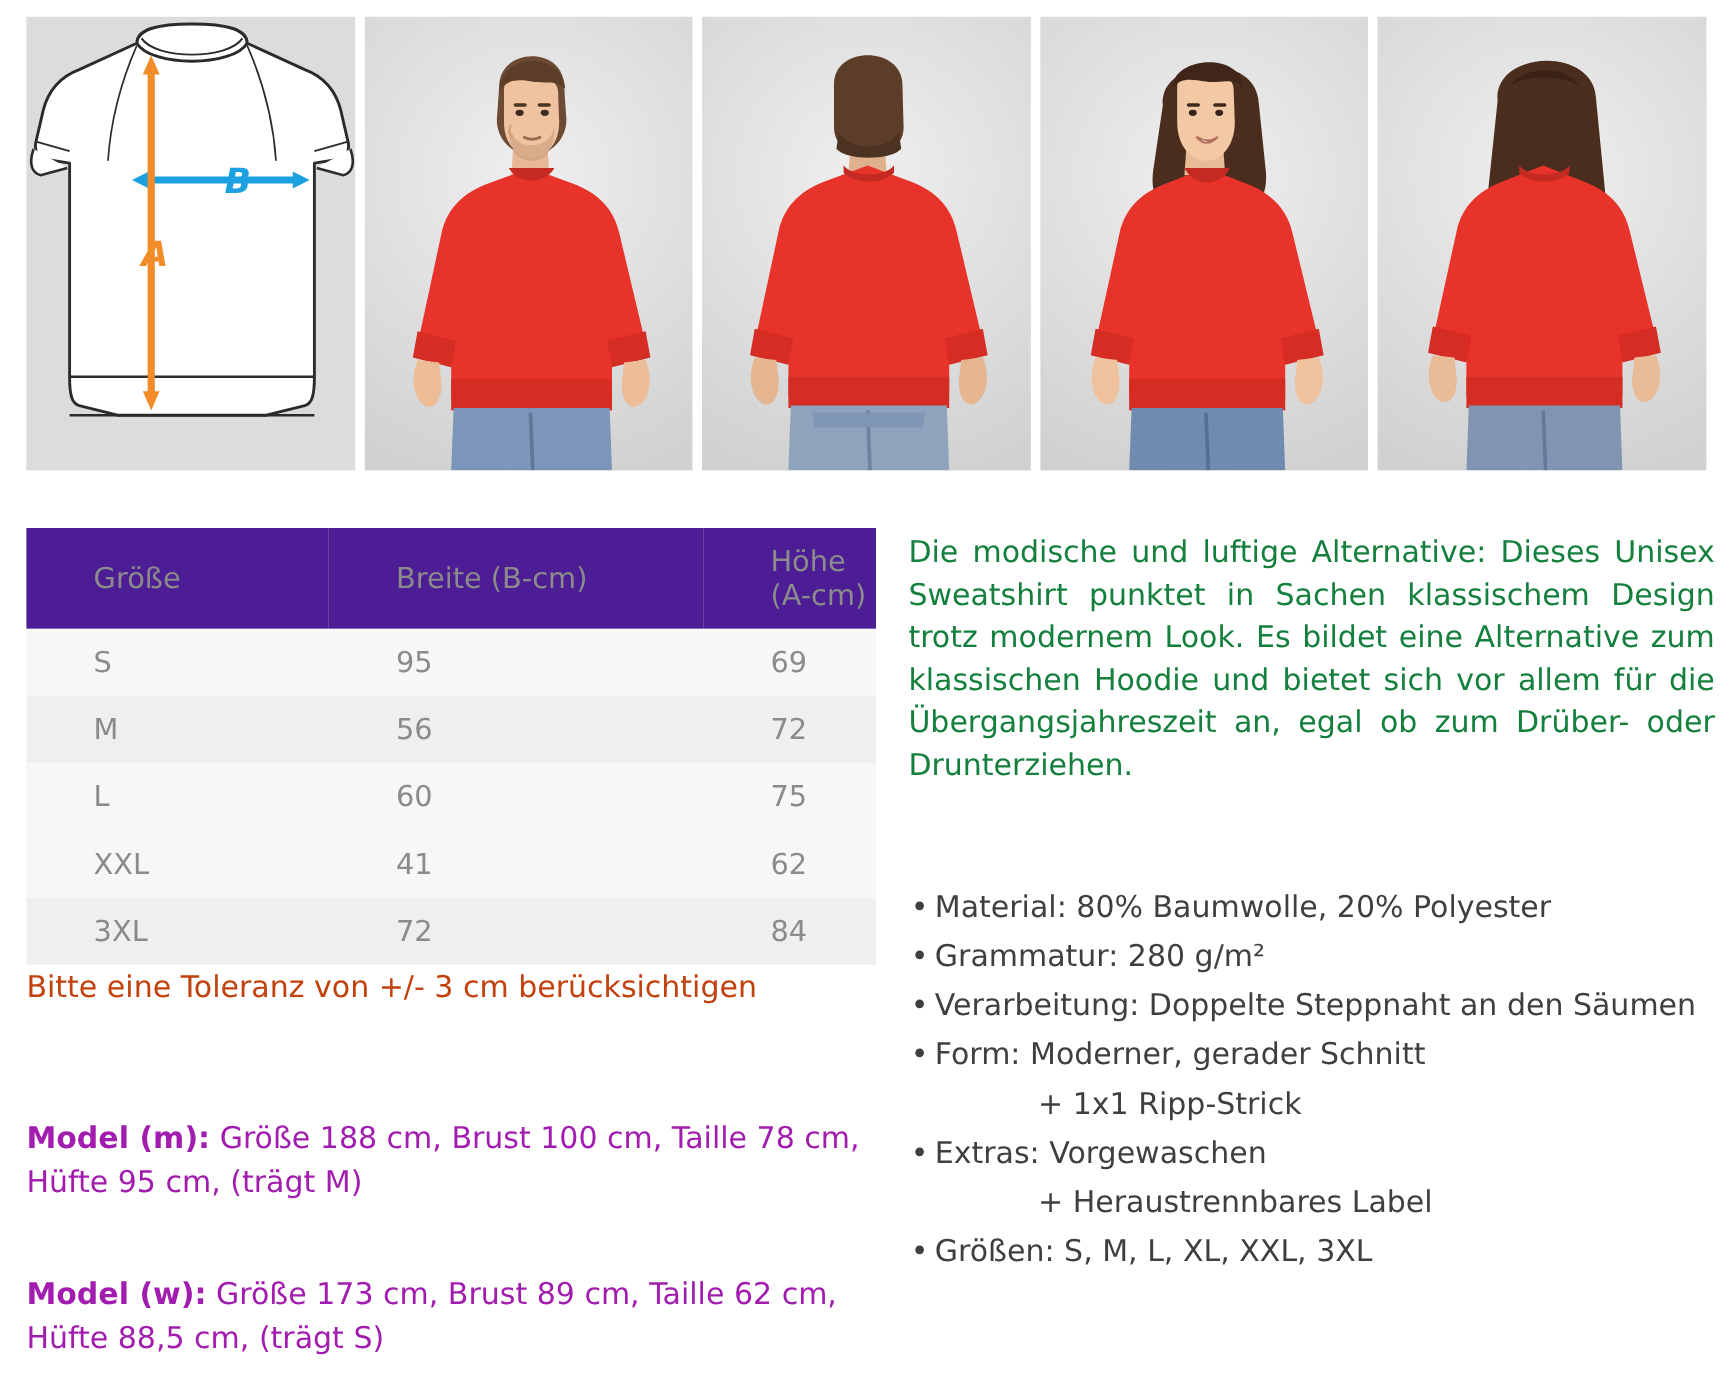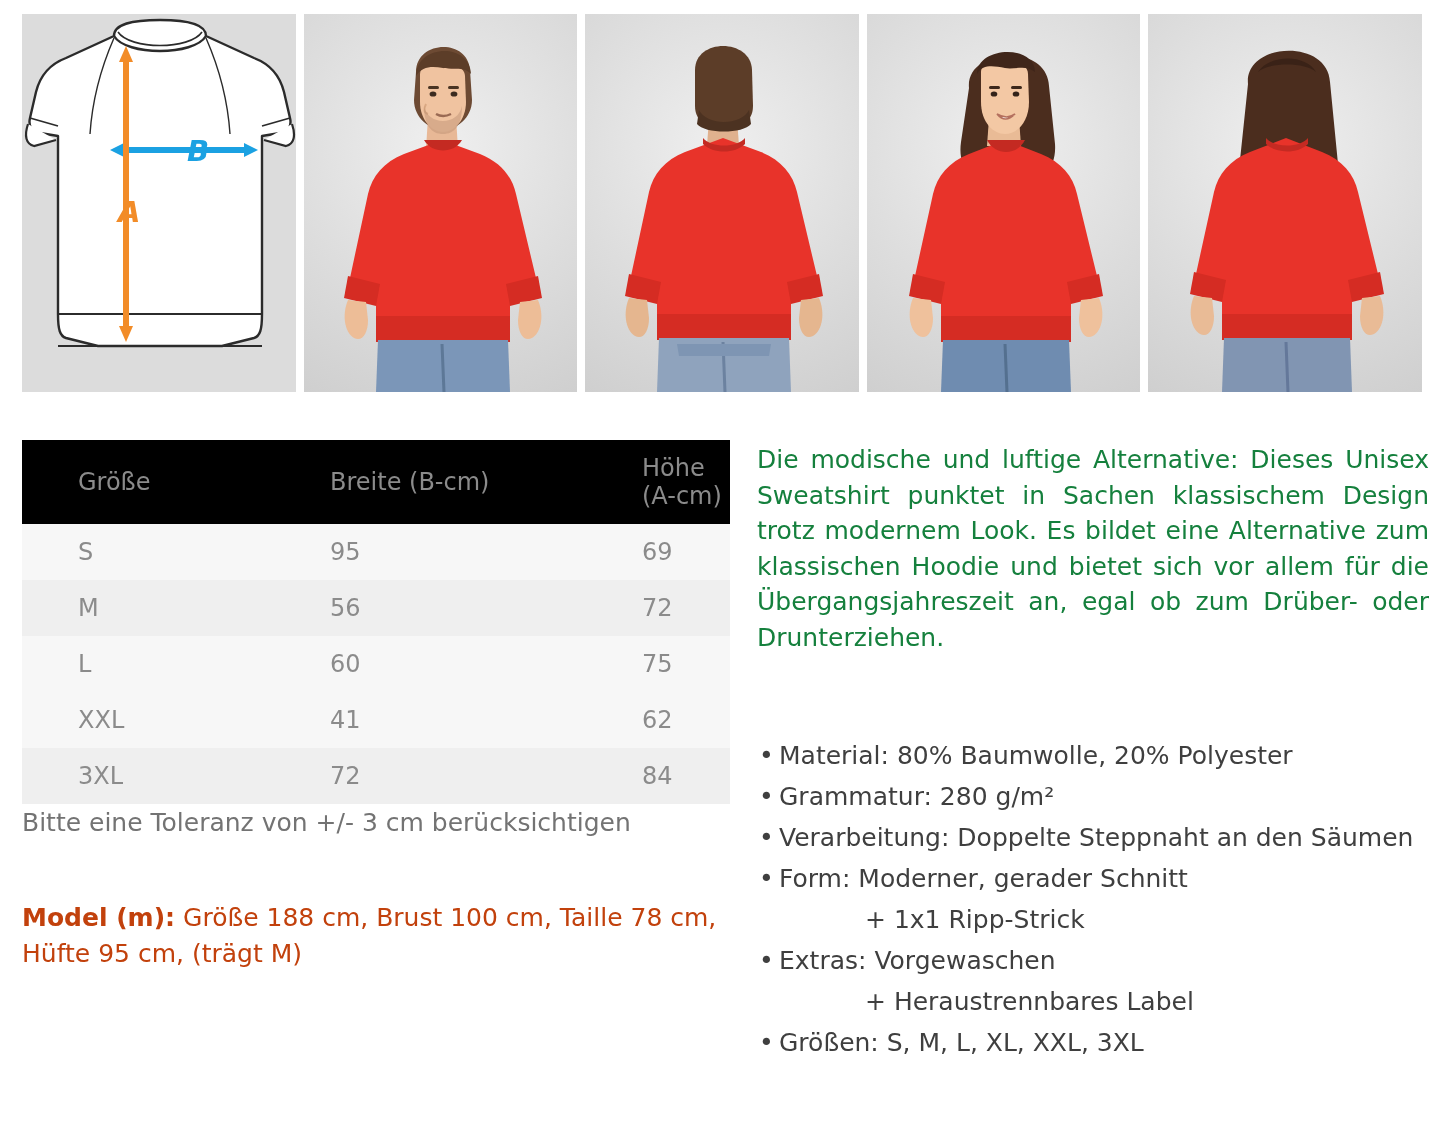--- a/index.html
+++ b/index.html
@@ -80,37 +80,38 @@
     text-align: left;
     font-weight: normal;
     padding: 14px 0 14px 56px;
     border: none;
   }
   .size-table th {
     color: #8b8b8b;
   }
   .size-table tr.odd { background: #efefef; }
   .size-table tr.even { background: #f7f7f7; }
-  .size-table tr.head { background: #000000; padding-left: 36px; }
+  .size-table tr.head { background: #4c1d95; padding-left: 36px; }
   .col-size { width: 196px; }
   .col-width { width: 256px; }
 
   .tolerance {
     position: absolute;
     left: 22px;
     top: 408px;
     font-size: 25px;
-    color: #737373;
+    color: #c2410c;
   }
   .model-line {
     position: absolute;
     font-size: 25px;
-    color: #c2410c;
+    color: #a21caf;
     line-height: 1.45;
     width: 700px;
+    margin-top: 31px;
   }
   .model-line b { font-weight: bold; }
   #model-m { left: 22px; top: 500px; }
   #model-w { left: 22px; top: 630px; }
 
   
   .desc {
     position: absolute;
     left: 757px;
     top: 42px;
@@ -337,20 +338,23 @@
       </tr>
     </tbody>
   </table>
 
   <div class="tolerance">Bitte eine Toleranz von +/- 3 cm berücksichtigen</div>
 
   <div class="model-line" id="model-m">
     <b>Model (m):</b><span> Größe 188 cm, Brust 100 cm, Taille 78 cm, Hüfte 95 cm, (trägt M)</span>
   </div>
 
+  <div class="model-line" id="model-w">
+    <b>Model (w):</b><span> Größe 173 cm, Brust 89 cm, Taille 62 cm, Hüfte 88,5 cm, (trägt S)</span>
+  </div>
 
   <div class="desc">Die modische und luftige Alternative: Dieses Unisex Sweatshirt punktet in Sachen klassischem Design trotz modernem Look. Es bildet eine Alternative zum klassischen Hoodie und bietet sich vor allem für die Übergangsjahreszeit an, egal ob zum Drüber- oder Drunterziehen.</div>
 
   <div class="features">
     <ul>
       <li>Material: 80% Baumwolle, 20% Polyester</li>
       <li>Grammatur: 280 g/m²</li>
       <li>Verarbeitung: Doppelte Steppnaht an den Säumen</li>
       <li>Form: Moderner, gerader Schnitt</li>
       <li class="sub">+ 1x1 Ripp-Strick</li>

